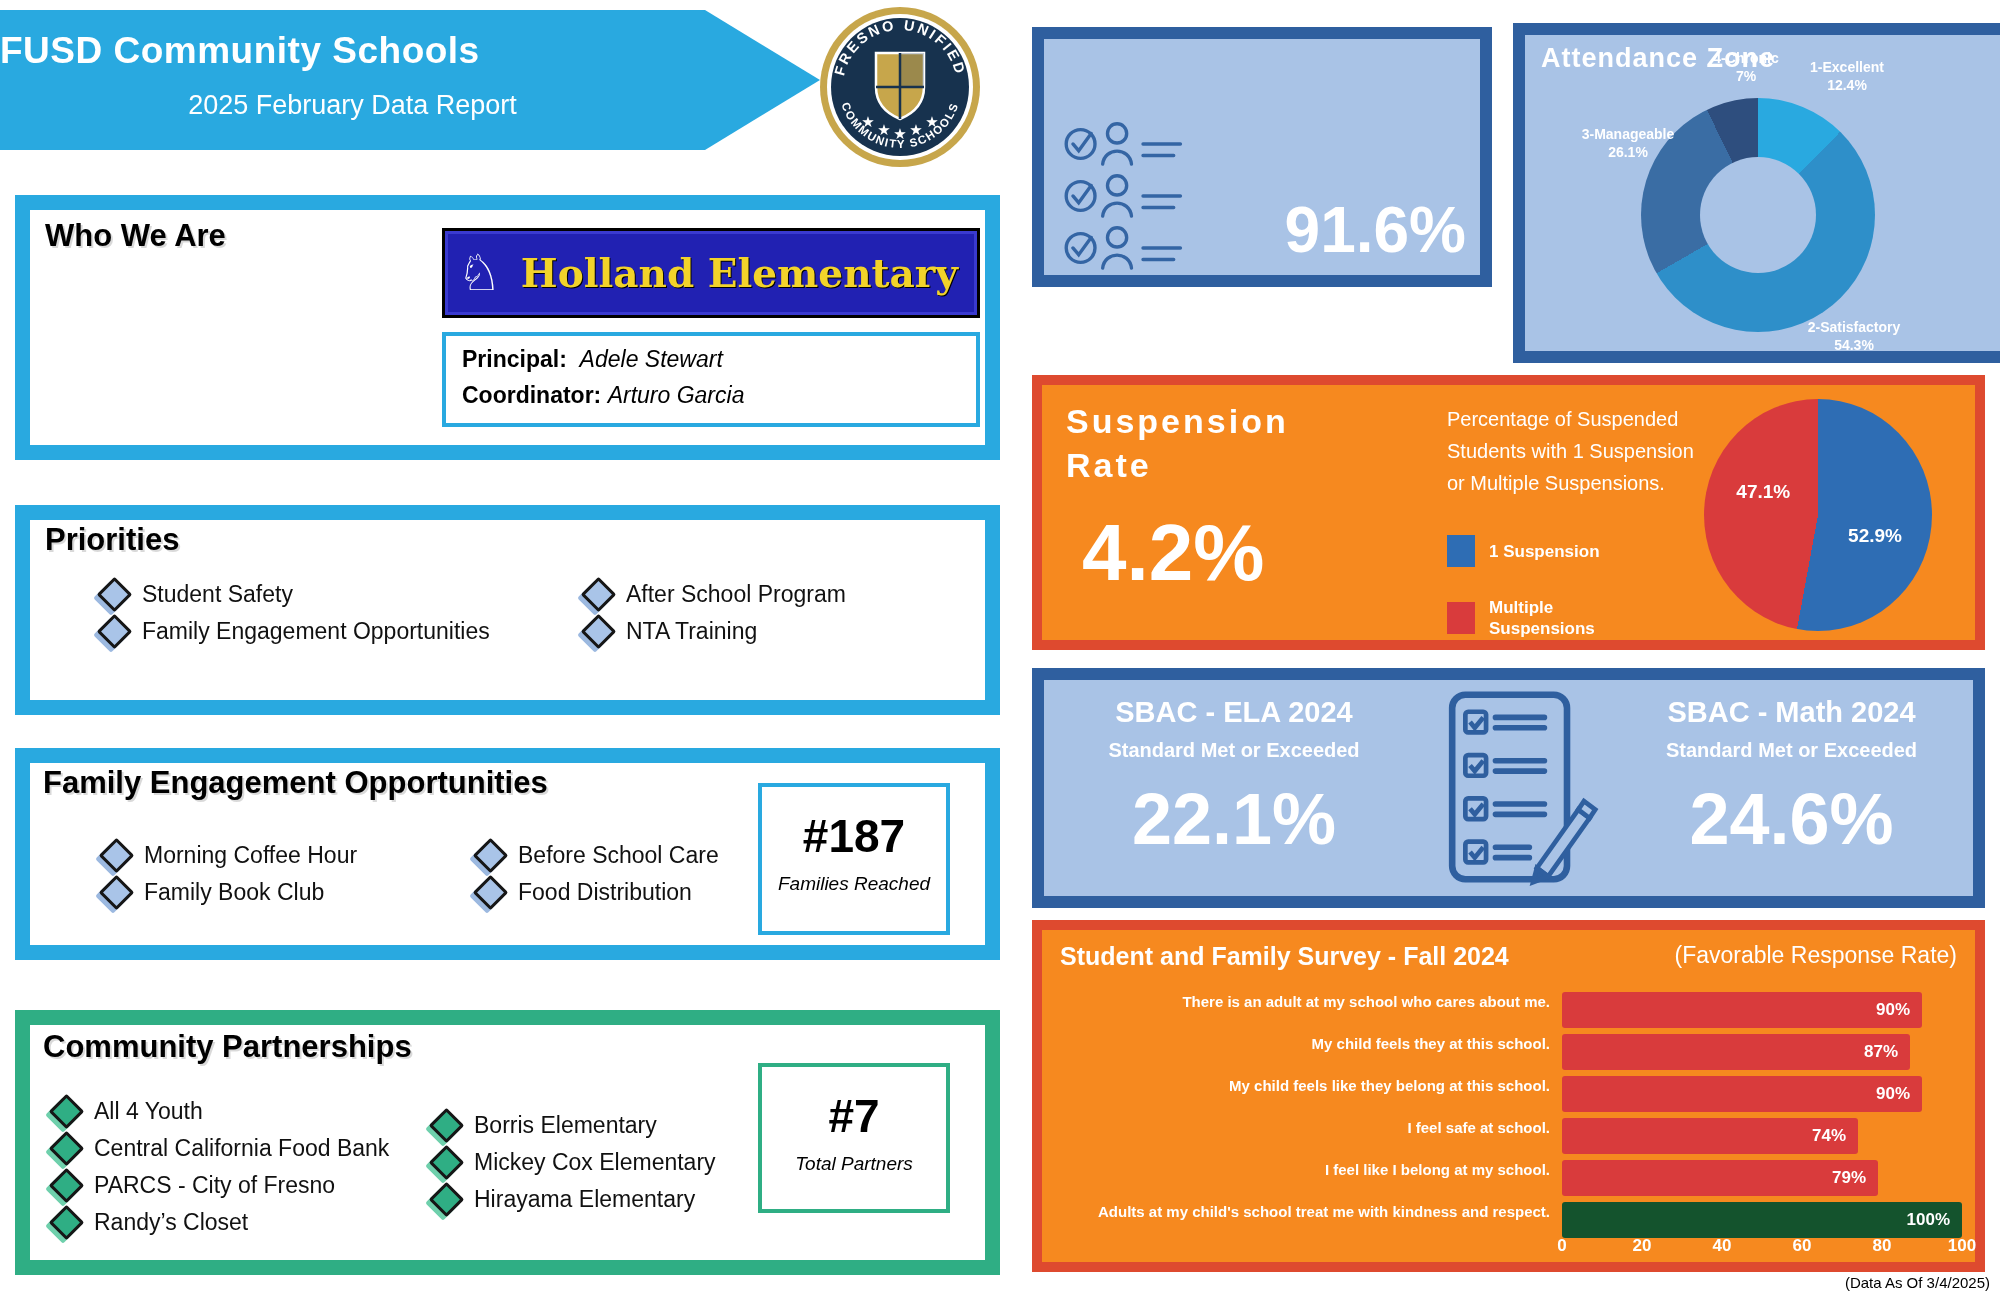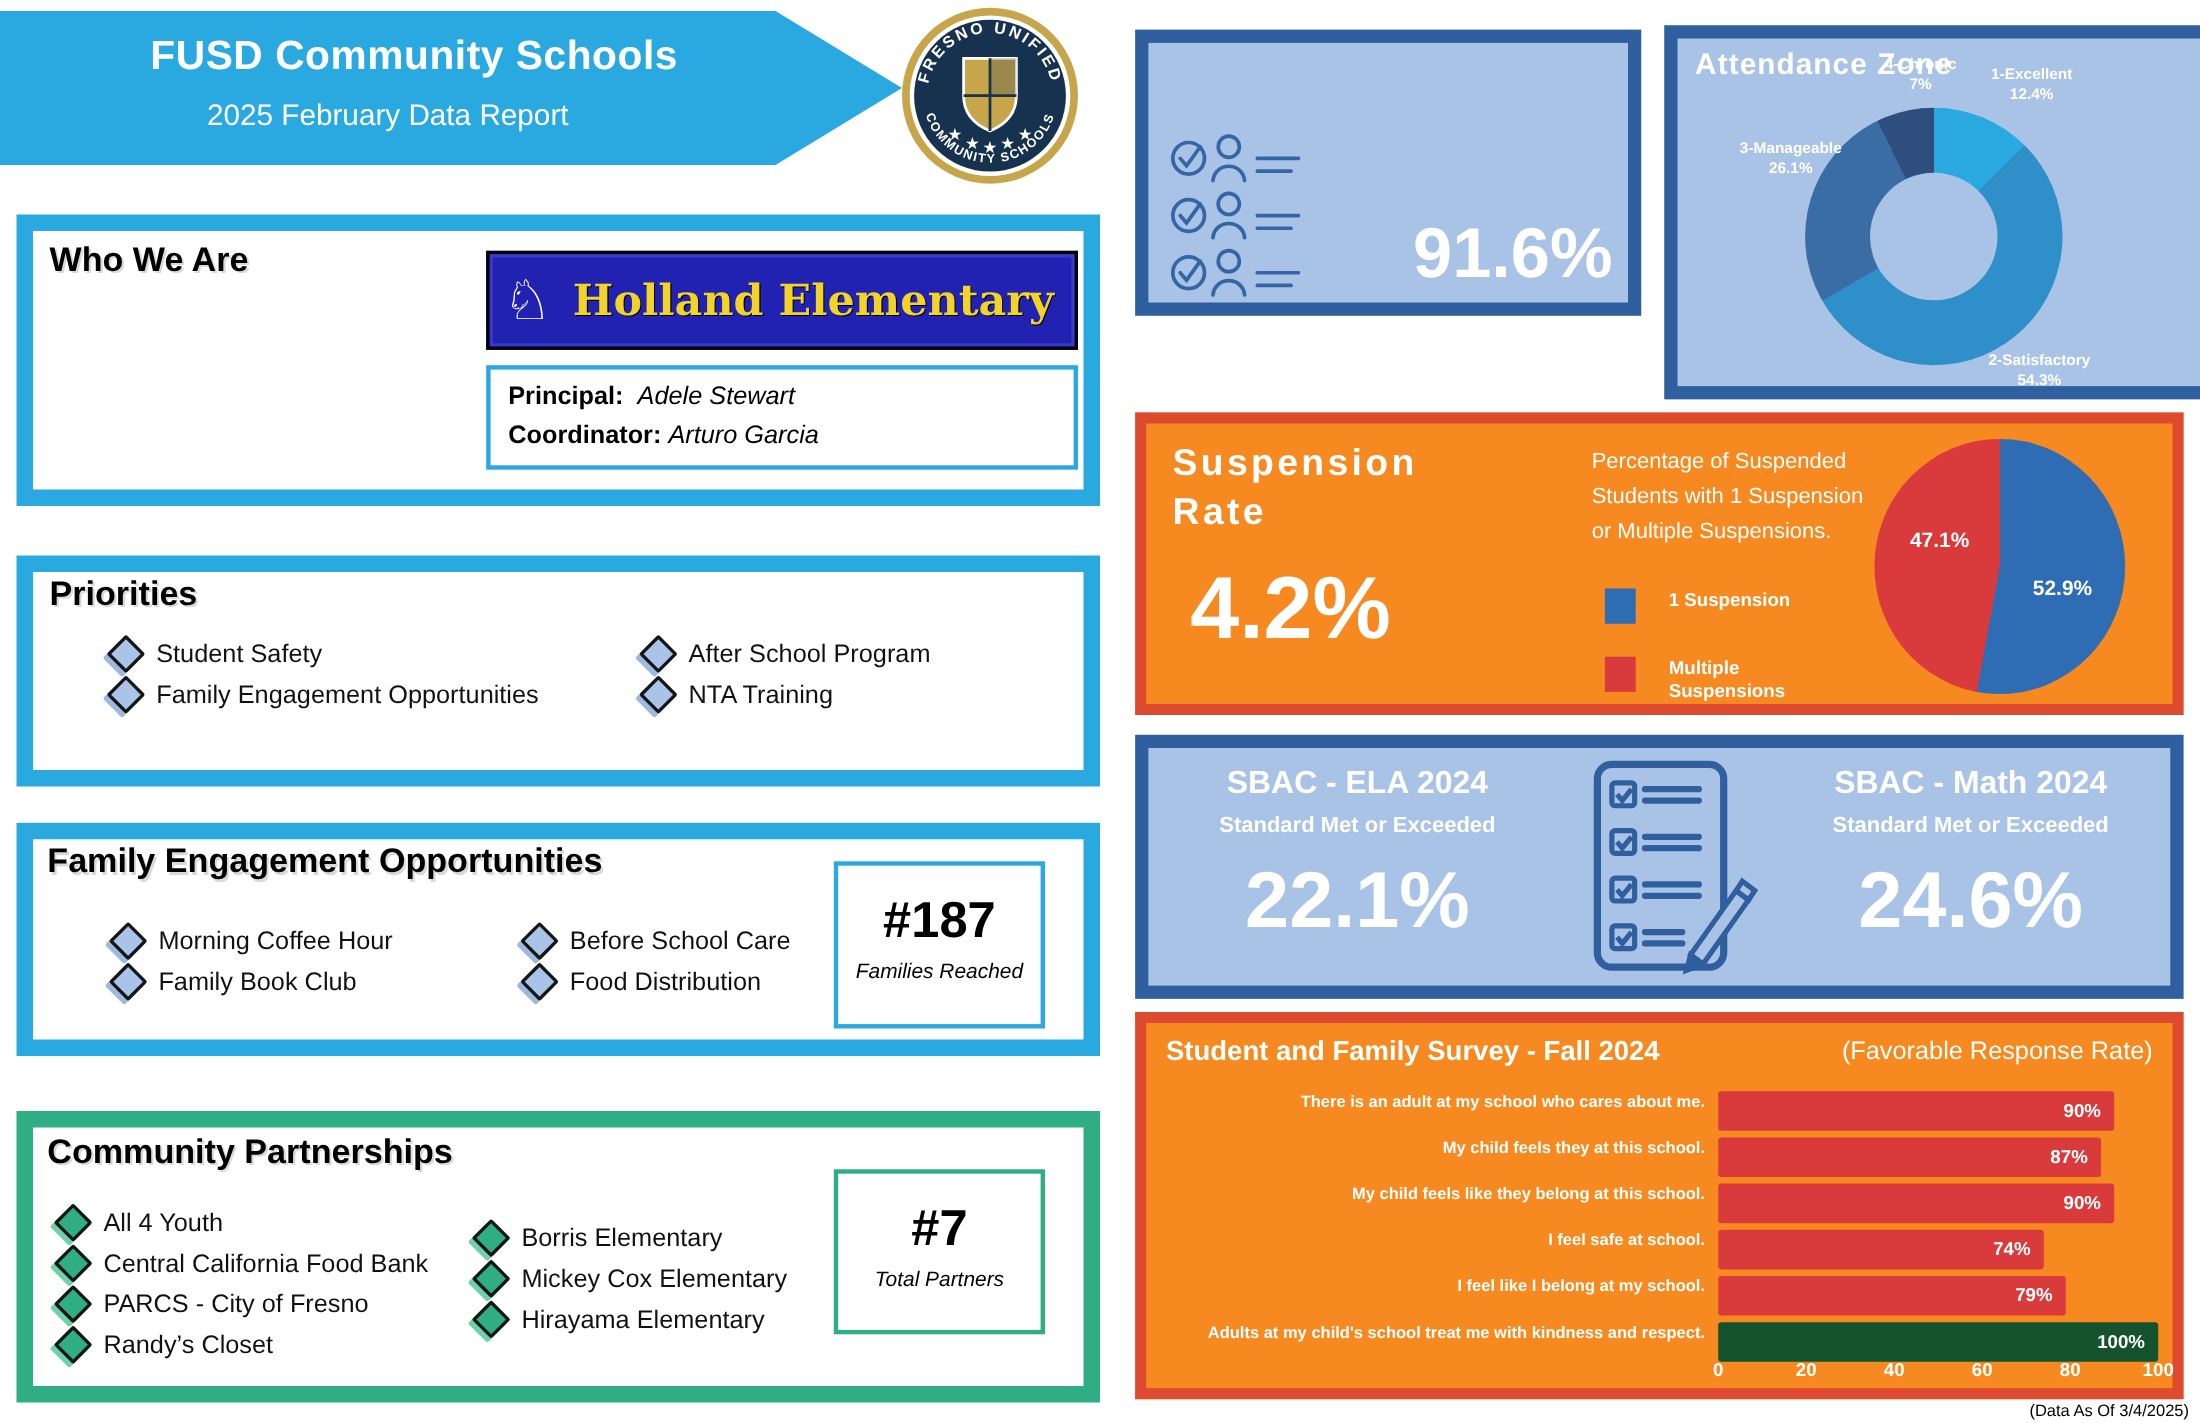--- a/index.html
+++ b/index.html
@@ -2,22 +2,22 @@
 <html><head>
 <meta charset="utf-8">
 <style>
   html,body{margin:0;padding:0;background:#fff;}
   #canvas{position:relative;width:2000px;height:1294px;background:#fff;overflow:hidden;
           font-family:"Liberation Sans",sans-serif;}
 
   
   .header-arrow{position:absolute;left:0;top:10px;width:840px;height:140px;background:#29A9E0;
     clip-path:polygon(0 0,705px 0,820px 50%,705px 100%,0 100%);}
-  .header-title{position:absolute;left:0;top:20px;width:705px;text-align:center;color:#fff;
-    font-size:37px;font-weight:800;letter-spacing:.5px;margin-left:24px;}
+  .header-title{position:absolute;left:0;top:20px;width:705px;text-align:left;color:#fff;
+    font-size:37px;font-weight:800;letter-spacing:.5px;}
   .header-sub{position:absolute;left:0;top:80px;width:705px;text-align:center;color:#fff;font-size:27px;}
 
   
   .logo{position:absolute;left:818px;top:5px;}
 
   
   .card{position:absolute;background:#fff;box-sizing:border-box;}
   .card-blue{border:15px solid #29A9E0;}
   .card-green{border:15px solid #2FAE84;}
   .panel{position:absolute;box-sizing:border-box;}
@@ -60,21 +60,21 @@
 
   .az-title{position:absolute;left:16px;top:8px;font-size:27px;letter-spacing:1px;}
   .donut{position:absolute;left:116px;top:63px;width:234px;height:234px;border-radius:50%;}
   .donut-hole{position:absolute;left:175px;top:122px;width:116px;height:116px;border-radius:50%;background:#A9C3E6;}
   .donut-label{position:absolute;transform:translateX(-50%);text-align:center;color:#fff;
     font-weight:bold;font-size:14px;line-height:18px;white-space:nowrap;}
 
   .susp-title{position:absolute;left:24px;top:14px;font-size:34px;letter-spacing:3px;line-height:44px;}
   .susp-value{position:absolute;left:40px;top:122px;font-size:80px;font-weight:800;color:#fff;}
   .susp-desc{position:absolute;left:405px;top:18px;width:268px;color:#fff;font-size:20px;line-height:32px;}
-  .legend-item{position:absolute;left:417px;display:flex;gap:30px;align-items:flex-start;}
+  .legend-item{position:absolute;left:405px;display:flex;gap:14px;align-items:center;}
   .legend-swatch{width:28px;height:32px;flex:none;}
   .legend-label{color:#fff;font-weight:bold;font-size:17px;line-height:21px;width:160px;}
   .pie{position:absolute;left:662px;top:14px;width:228px;height:232px;border-radius:50%;}
   .pie-label{position:absolute;transform:translate(-50%,-50%);color:#fff;font-weight:bold;font-size:19px;}
 
   .sbac-block{position:absolute;top:16px;text-align:center;color:#fff;}
   .sbac-title{font-size:29px;font-weight:800;}
   .sbac-sub{font-size:20px;font-weight:800;margin-top:10px;}
   .sbac-value{font-size:72px;font-weight:800;margin-top:16px;}
 

